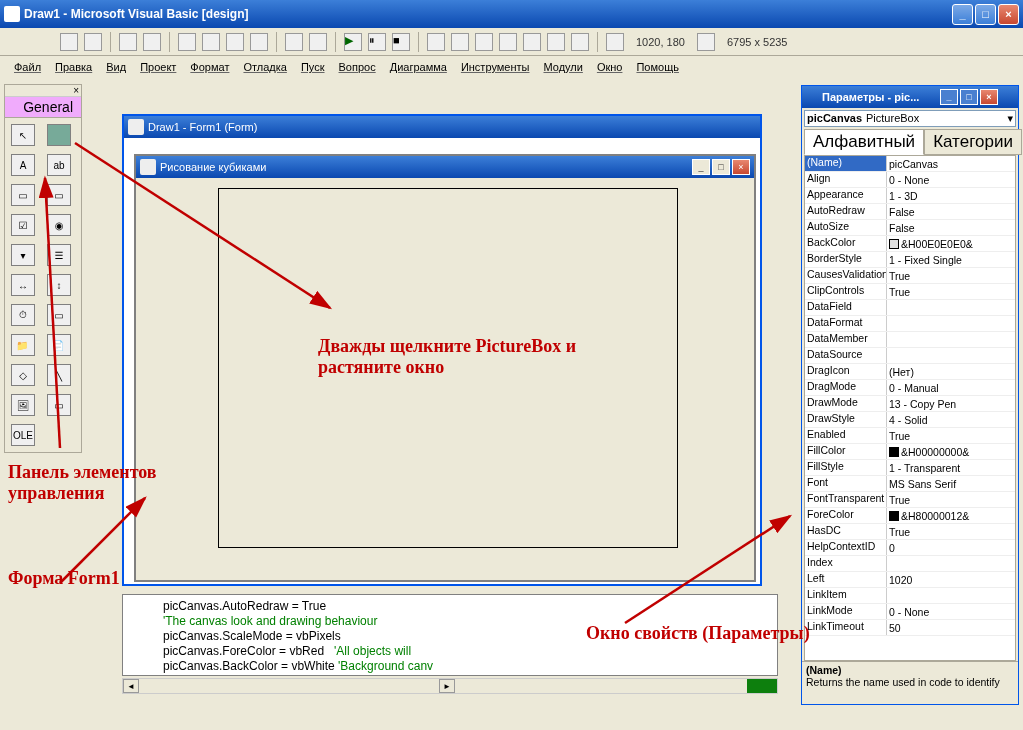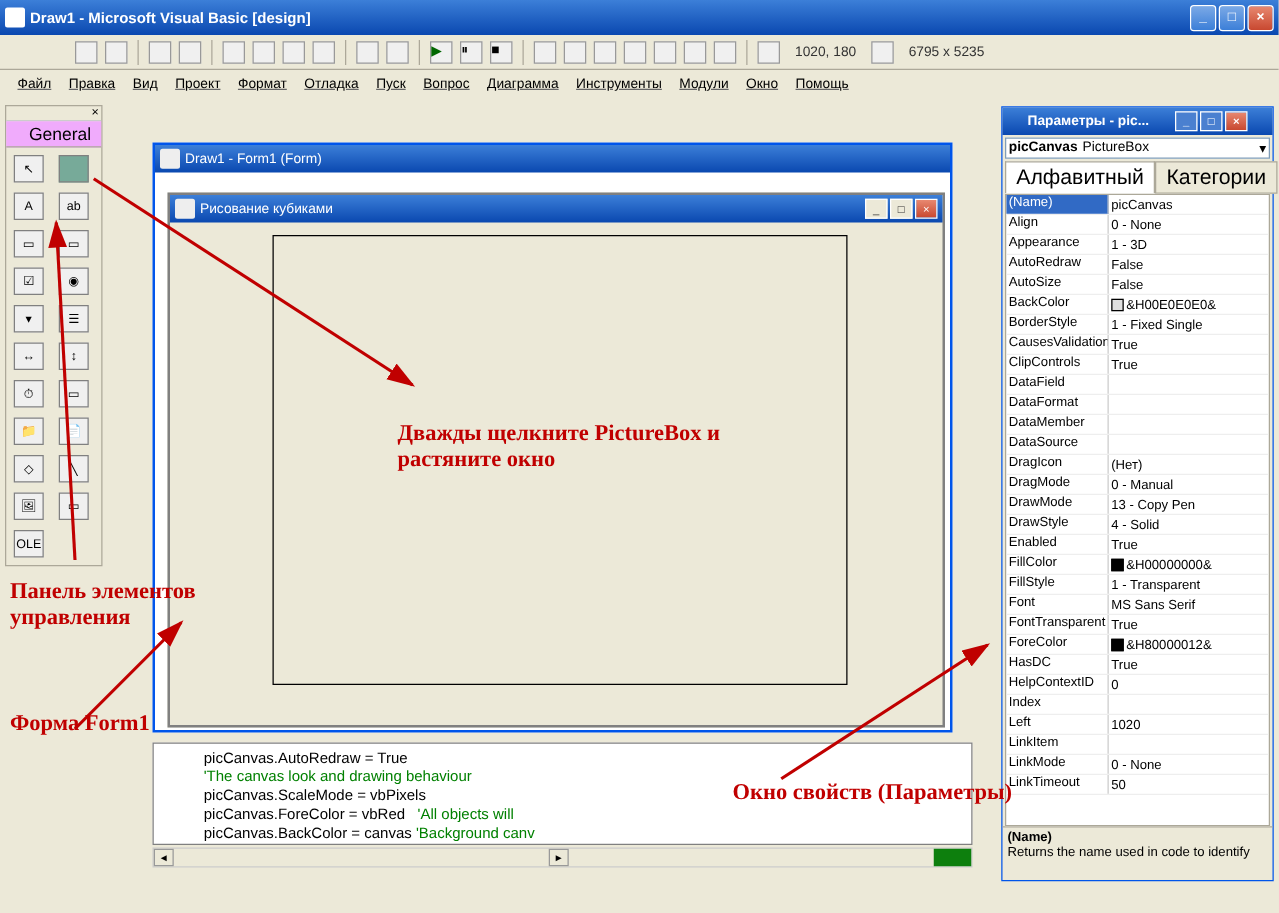--- a/index.html
+++ b/index.html
@@ -169,21 +169,21 @@
         </div>
       </div>
       <div class="picturebox"></div>
     </div>
   </div>
 
   <div class="code-pane"><span>picCanvas.AutoRedraw = True</span>
 <span class="kw">'The canvas look and drawing behaviour</span>
 <span>picCanvas.ScaleMode = vbPixels</span>
 <span>picCanvas.ForeColor = vbRed   </span><span class="kw">'All objects will</span>
-<span>picCanvas.BackColor = canvas </span><span class="kw">'Background canv</span></div>
+<span>picCanvas.BackColor = vbWhite </span><span class="kw">'Background canv</span></div>
 
   <div class="scrollbar-h">
     <div class="scroll-arrow">◄</div>
     <div class="scroll-arrow" style="margin-left:300px;">►</div>
     <div class="green-block"></div>
   </div>
 
   <div class="props-window">
     <div class="props-tb">
       <span>Параметры - pic...</span>

